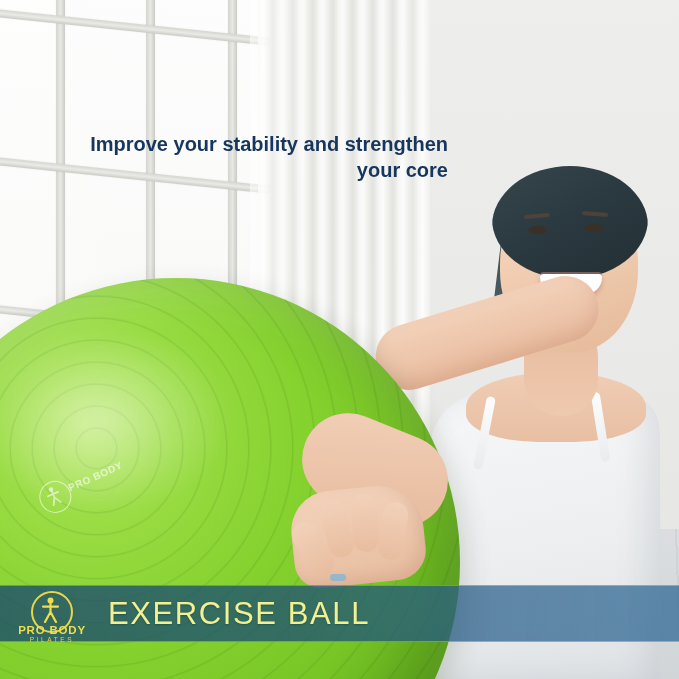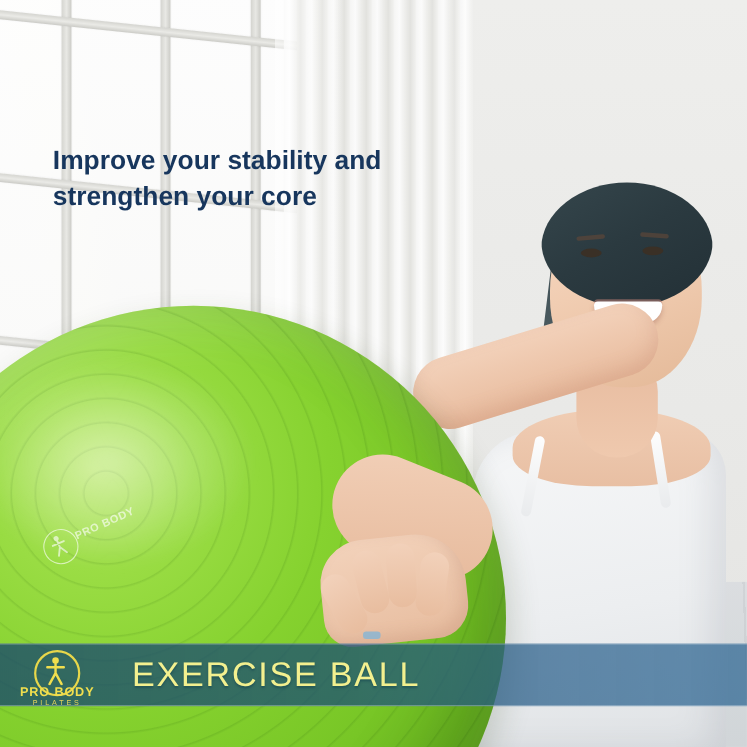--- a/index.html
+++ b/index.html
@@ -342,24 +342,25 @@
     letter-spacing: 1.2px;
     color: #1a4e8f;
     line-height: 1;
     white-space: nowrap;
   }
   .subhead {
     position: absolute;
     left: 48px;
     top: 131px;
     width: 400px;
-    font-size: 24px;
+    font-size: 20px;
     font-weight: bold;
     line-height: 1.32;
     color: #17365d;
+    text-align: right;
   }
 
   
   .banner {
     position: absolute;
     left: 0;
     top: 585px;
     width: 679px;
     height: 55px;
     background: linear-gradient(90deg,
@@ -401,21 +402,21 @@
     text-align: center;
     font-size: 6.5px;
     letter-spacing: 2.6px;
     color: #e4d45c;
   }
   .banner-title {
     font-size: 31px;
     font-weight: normal;
     letter-spacing: 1.6px;
     color: #f3f08f;
-    margin-left: 16px;
+    margin-left: 4px;
     white-space: nowrap;
     text-shadow: 0 1px 2px rgba(0,40,70,.35);
   }
 </style>
 </head>
 <body>
 
 <div id="stage">
 
   <div class="room">

